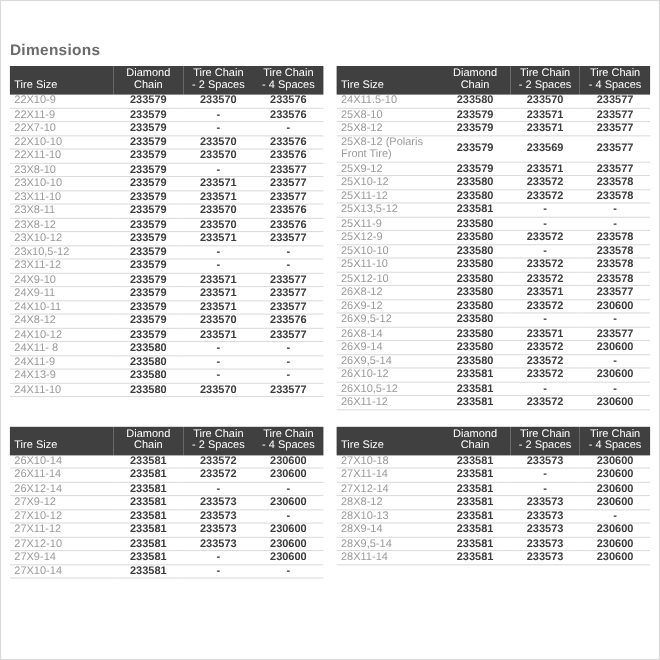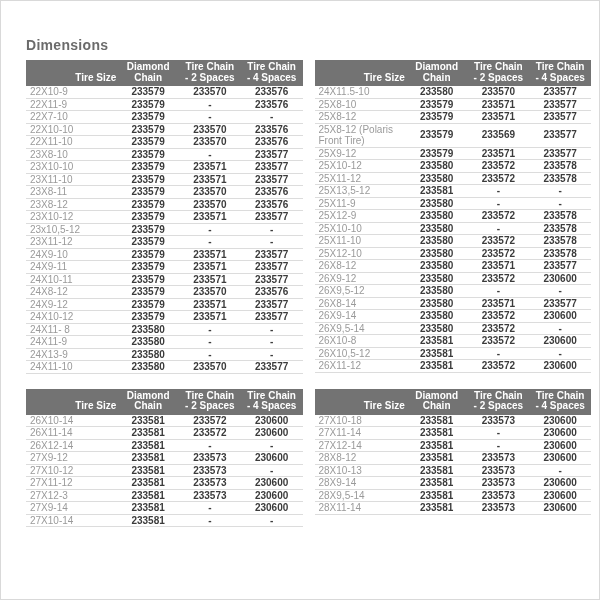--- a/index.html
+++ b/index.html
@@ -3,54 +3,54 @@
 <meta charset="utf-8">
 <style>
   * { margin: 0; padding: 0; box-sizing: border-box; }
   html, body { width: 600px; height: 600px; }
   body {
     background: #ffffff;
     font-family: "Liberation Sans", sans-serif;
     border: 1px solid #d9d9d9;
     overflow: hidden;
   }
-  .page { padding: 36px 8px 0 8px; margin-left: 17px; }
+  .page { padding: 36px 8px 0 8px; }
   .page-title {
     font-size: 14px;
     font-weight: bold;
     color: #6b6b6b;
     letter-spacing: 0.3px;
     margin-bottom: 7px;
   }
   .tables-grid {
     display: grid;
     grid-template-columns: 1fr 1fr;
     column-gap: 12px;
     row-gap: 15px;
     align-items: start;
   }
   table {
     width: 100%;
     border-collapse: collapse;
     table-layout: fixed;
   }
   th {
-    background: #737373;
+    background: #404040;
     color: #ffffff;
     font-size: 10px;
-    font-weight: bold;
+    font-weight: normal;
     line-height: 10.5px;
     white-space: pre-line;
     text-align: center;
     vertical-align: bottom;
     height: 22px;
     padding: 2px 1px 3px 1px;
   }
   th:first-child {
-    text-align: right;
+    text-align: left;
     padding-left: 4px;
     width: 33%;
   }
   td {
     font-size: 10px;
     line-height: 11.5px;
     border-bottom: 1px solid #dcdcdc;
     padding: 0 1px;
     height: 12px;
     vertical-align: middle;
@@ -181,26 +181,20 @@
             <td>233571</td>
             <td>233577</td>
           </tr>
           <tr>
             <td>24X8-12</td>
             <td>233579</td>
             <td>233570</td>
             <td>233576</td>
           </tr>
           <tr>
-            <td>24X9-12</td>
-            <td>233579</td>
-            <td>233571</td>
-            <td>233577</td>
-          </tr>
-          <tr>
             <td>24X10-12</td>
             <td>233579</td>
             <td>233571</td>
             <td>233577</td>
           </tr>
           <tr>
             <td>24X11- 8</td>
             <td>233580</td>
             <td>-</td>
             <td>-</td>
@@ -346,21 +340,21 @@
             <td>233572</td>
             <td>230600</td>
           </tr>
           <tr>
             <td>26X9,5-14</td>
             <td>233580</td>
             <td>233572</td>
             <td>-</td>
           </tr>
           <tr>
-            <td>26X10-8</td>
+            <td>26X10-12</td>
             <td>233581</td>
             <td>233572</td>
             <td>230600</td>
           </tr>
           <tr>
             <td>26X10,5-12</td>
             <td>233581</td>
             <td>-</td>
             <td>-</td>
           </tr>
@@ -415,21 +409,21 @@
             <td>233573</td>
             <td>-</td>
           </tr>
           <tr>
             <td>27X11-12</td>
             <td>233581</td>
             <td>233573</td>
             <td>230600</td>
           </tr>
           <tr>
-            <td>27X12-3</td>
+            <td>27X12-10</td>
             <td>233581</td>
             <td>233573</td>
             <td>230600</td>
           </tr>
           <tr>
             <td>27X9-14</td>
             <td>233581</td>
             <td>-</td>
             <td>230600</td>
           </tr>

